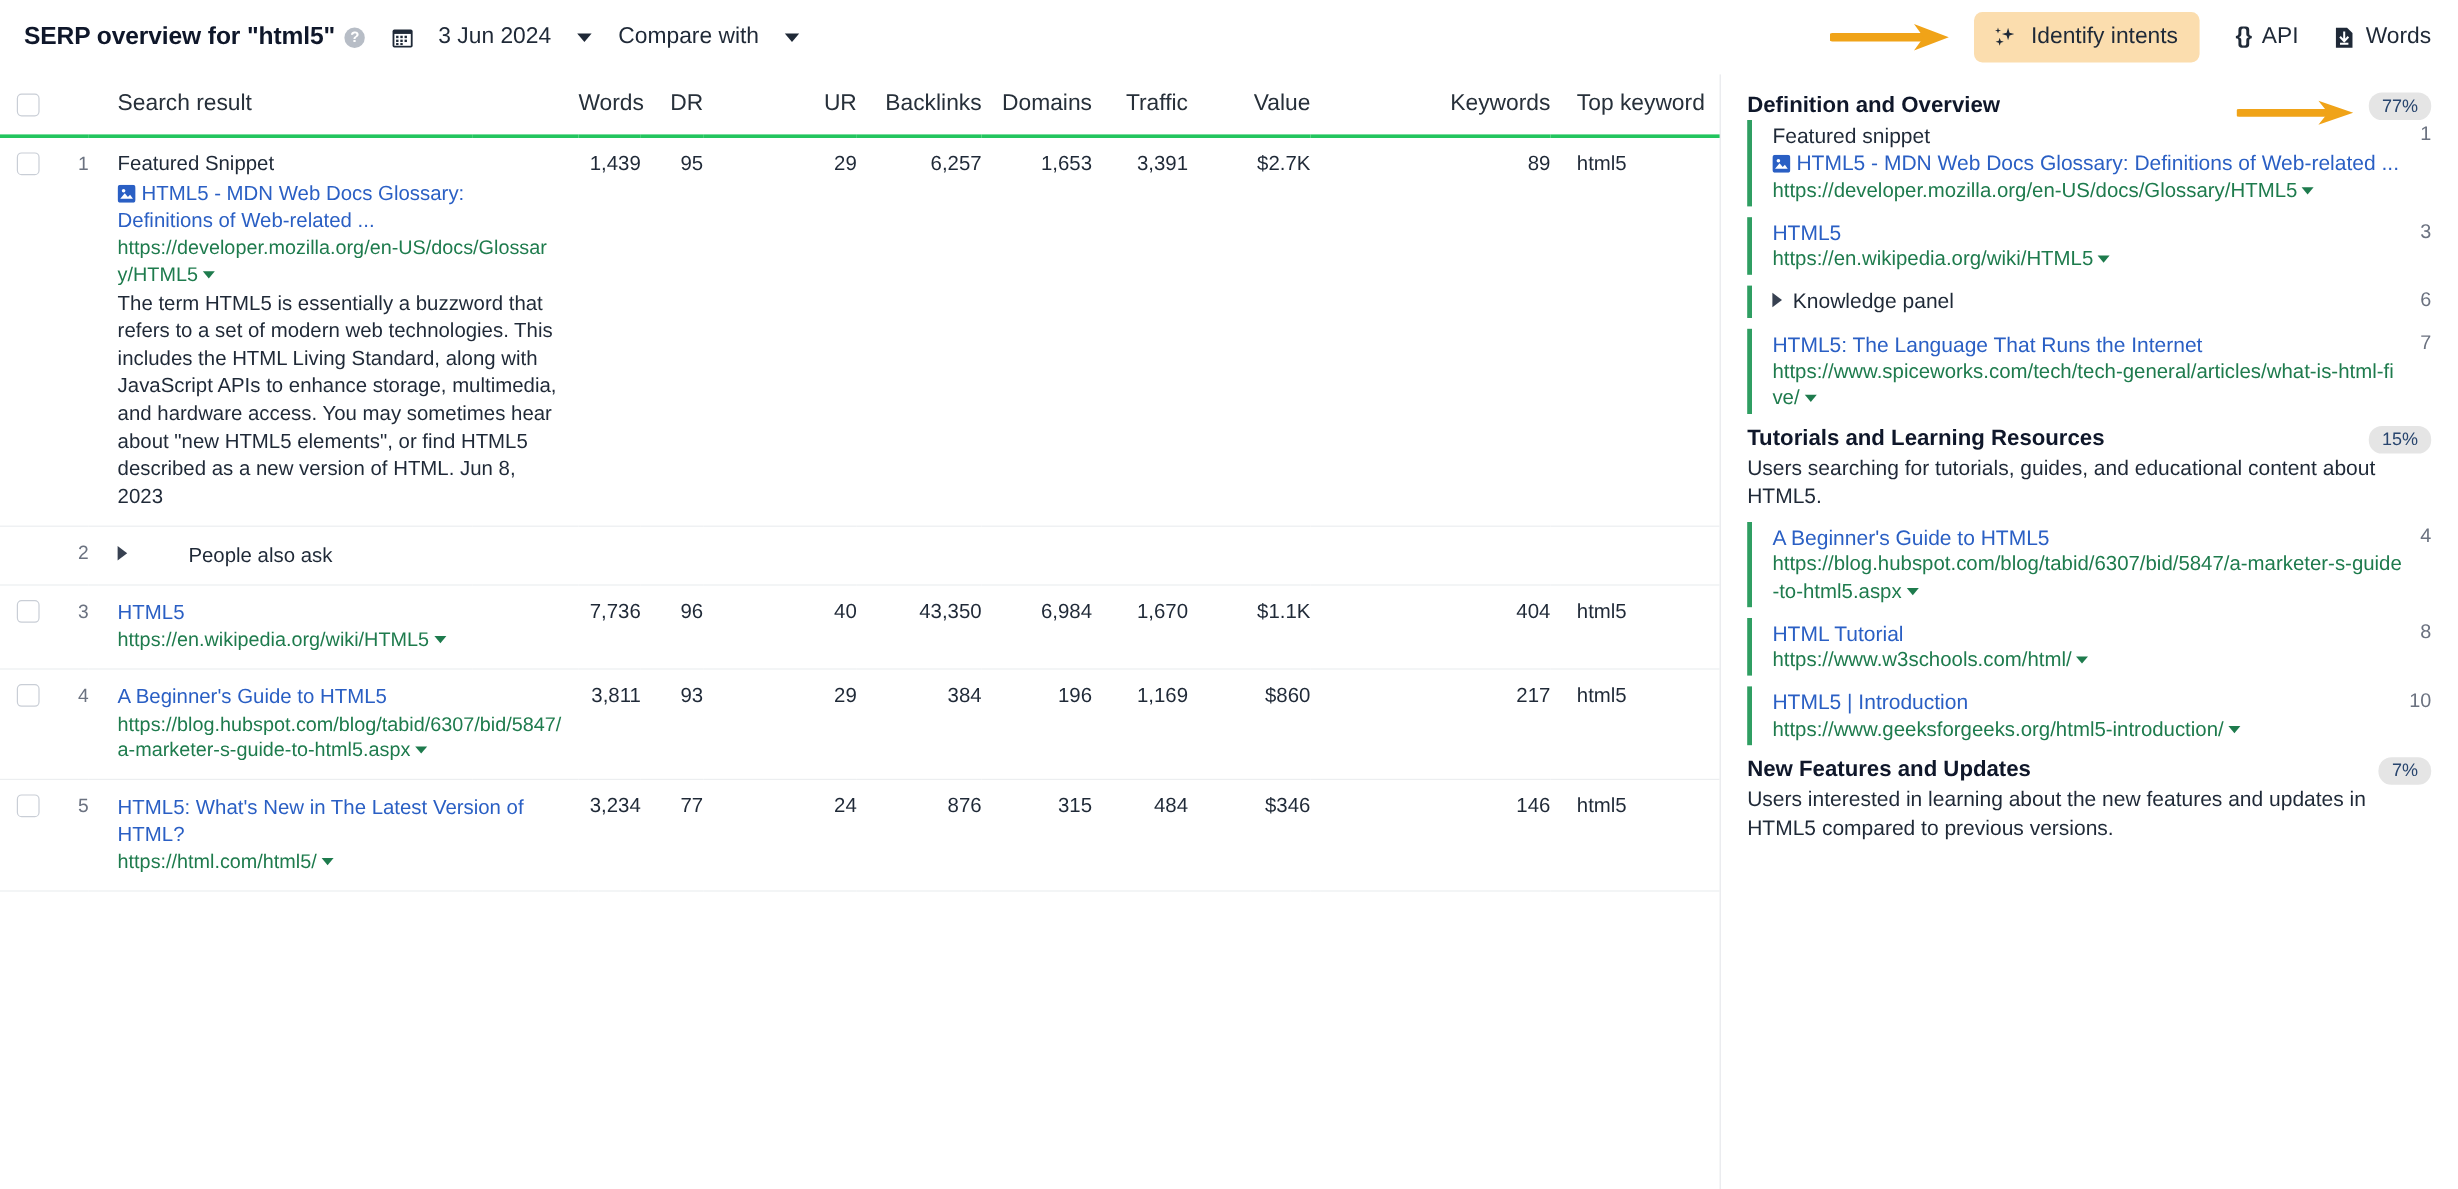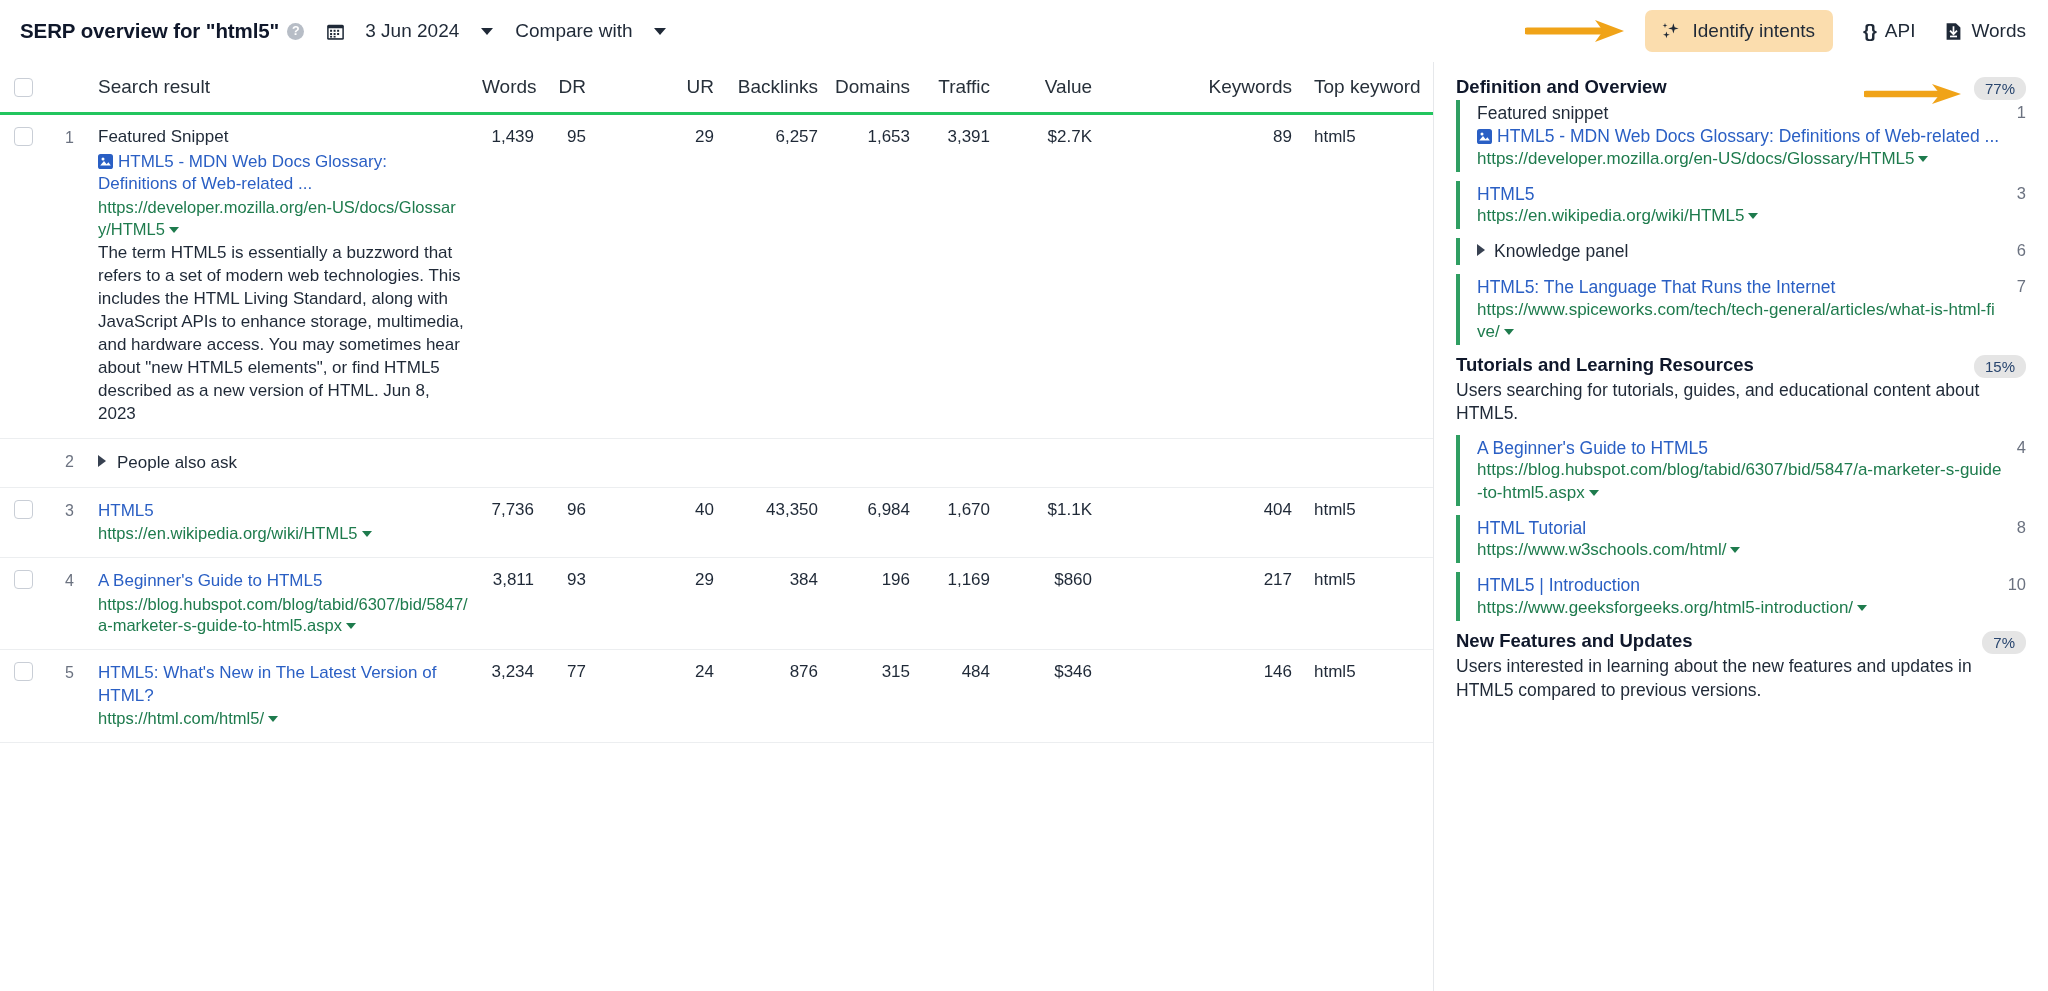--- a/index.html
+++ b/index.html
@@ -117,21 +117,21 @@
   }
   .res-desc {
     font-size: 17px; color: #1f2937; line-height: 1.35; margin-top: 2px;
     word-break: break-word;
   }
   .tri-right {
     display: inline-block; width: 0; height: 0;
     border-top: 6px solid transparent; border-bottom: 6px solid transparent;
     border-left: 8px solid #374151; margin-right: 11px; vertical-align: 1px;
   }
-  .expand-label { font-size: 17px; color: #1f2937; cursor: pointer; }
+  .expand-label { font-size: 17px; color: #1f2937; cursor: pointer; margin-left: 40px; }
   .lnk { color: #2a5fc4; cursor: pointer; }
 
   
   .rp-inner { padding: 14px 22px 0 22px; }
   .intent-block { margin-bottom: 4px; }
   .intent-head {
     display: flex; align-items: flex-start; gap: 10px;
     position: relative;
   }
   .intent-name {

